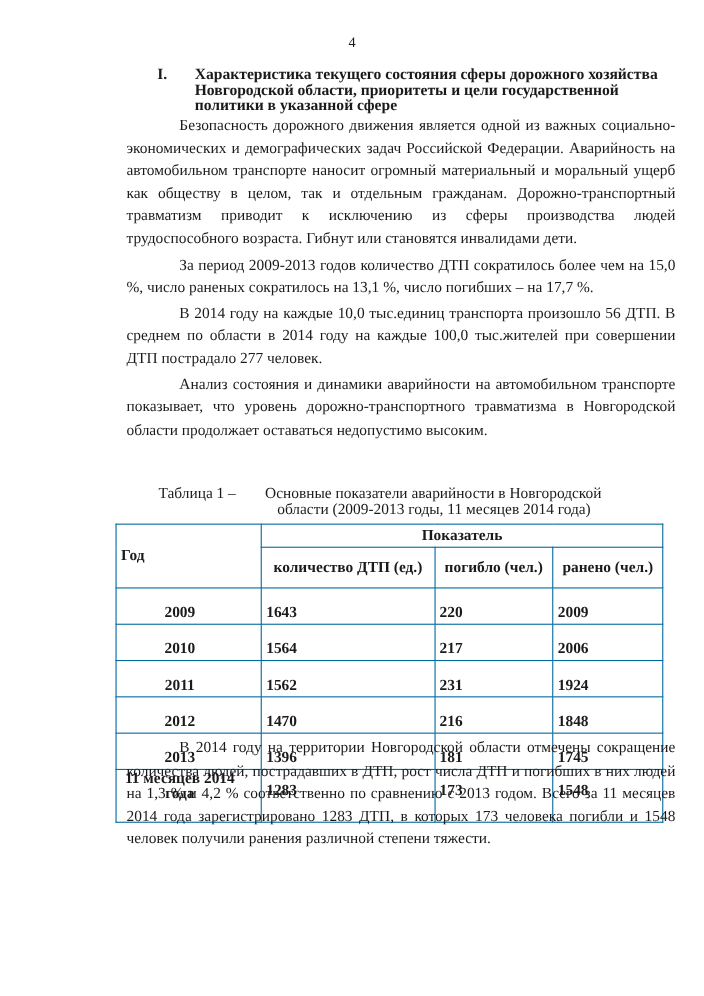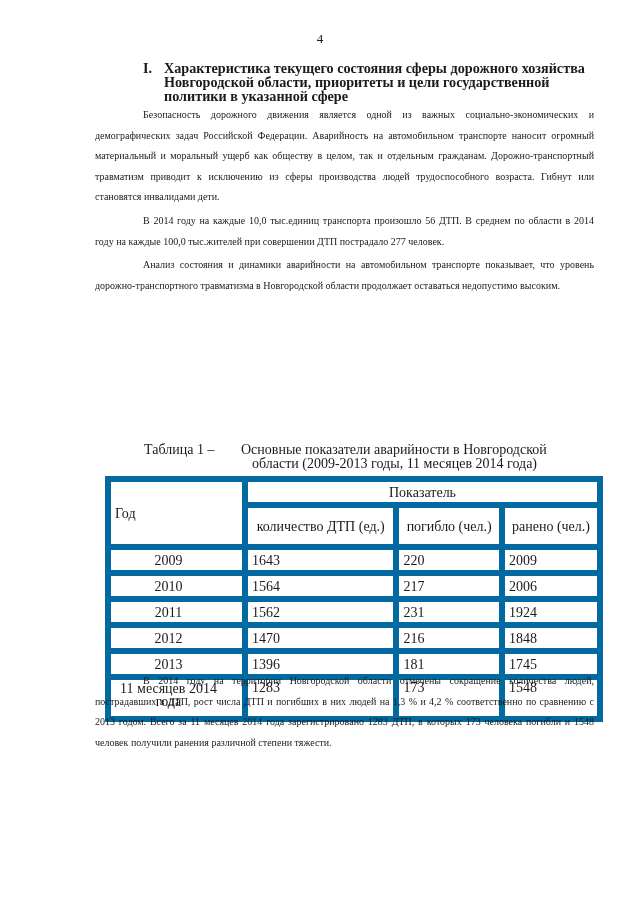--- a/index.html
+++ b/index.html
@@ -32,27 +32,27 @@
       font-size: 14.2px;
       line-height: 14px;
     }
     .heading .num {
       position: absolute;
       left: 0;
       top: 0;
     }
     .heading .txt {
       display: block;
-      margin-left: 21px;
+      margin-left: 34px;
     }
     .body-text {
       position: absolute;
-      left: 95px;
+      left: 115px;
       width: 499px;
-      font-size: 10px;
+      font-size: 14px;
       line-height: 20.6px;
     }
     .para {
       margin: 0;
       text-align: justify;
       text-indent: 48px;
     }
     .para.gap { margin-top: 3px; }
     .caption {
       position: absolute;
@@ -77,45 +77,46 @@
     table.stats {
       position: absolute;
       top: 476px;
       left: 105px;
       width: 498px;
       border-collapse: collapse;
       font-size: 14px;
       line-height: 13px;
     }
     table.stats td, table.stats th {
-      border: 6px solid #0369a1;
-      font-weight: normal;
+      border: 1px solid #0369a1;
+      font-weight: bold;
       padding: 0 4px;
       vertical-align: middle;
     }
     table.stats th.year-head { width: 123px; text-align: left; }
     table.stats th.group { height: 20px; text-align: center; }
     table.stats th.sub { height: 36px; text-align: center; }
-    table.stats td { height: 19px; text-align: left; padding-top: 1px; }
+    table.stats td { height: 19px; text-align: left; padding-top: 13px; }
     table.stats td.year { text-align: center; padding-right: 20px; }
     table.stats tr.last td { height: 34px; vertical-align: top; margin-top: 28px; }
     table.stats tr.last td.year { line-height: 13px; padding-top: 2px; }
   </style>
 </head>
 <body>
 
 <div class="page-number">4</div>
 
 <div class="heading">
   <span class="num">I.</span>
   <span class="txt">Характеристика текущего состояния сферы дорожного хозяйства Новгородской области, приоритеты и цели государственной политики в указанной сфере</span>
 </div>
 
 <div class="body-text" style="top:105px;">
   <p class="para">Безопасность дорожного движения является одной из важных социально-экономических и демографических задач Российской Федерации. Аварийность на автомобильном транспорте наносит огромный материальный и моральный ущерб как обществу в целом, так и отдельным гражданам. Дорожно-транспортный травматизм приводит к исключению из сферы производства людей трудоспособного возраста. Гибнут или становятся инвалидами дети.</p>
+  <p class="para gap">За период 2009-2013 годов количество ДТП сократилось более чем на 15,0 %, число раненых сократилось на 13,1 %, число погибших – на 17,7 %.</p>
   <p class="para gap">В 2014 году на каждые 10,0 тыс.единиц транспорта произошло 56 ДТП. В среднем по области в 2014 году на каждые 100,0 тыс.жителей при совершении ДТП пострадало 277 человек.</p>
   <p class="para gap">Анализ состояния и динамики аварийности на автомобильном транспорте показывает, что уровень дорожно-транспортного травматизма в Новгородской области продолжает оставаться недопустимо высоким.</p>
 </div>
 
 <div class="caption">
   <span class="lbl">Таблица 1 –</span>
   <span class="ttl">
     <span>Основные показатели аварийности в Новгородской</span>
     <span class="l2">области (2009-2013 годы, 11 месяцев 2014 года)</span>
   </span>

